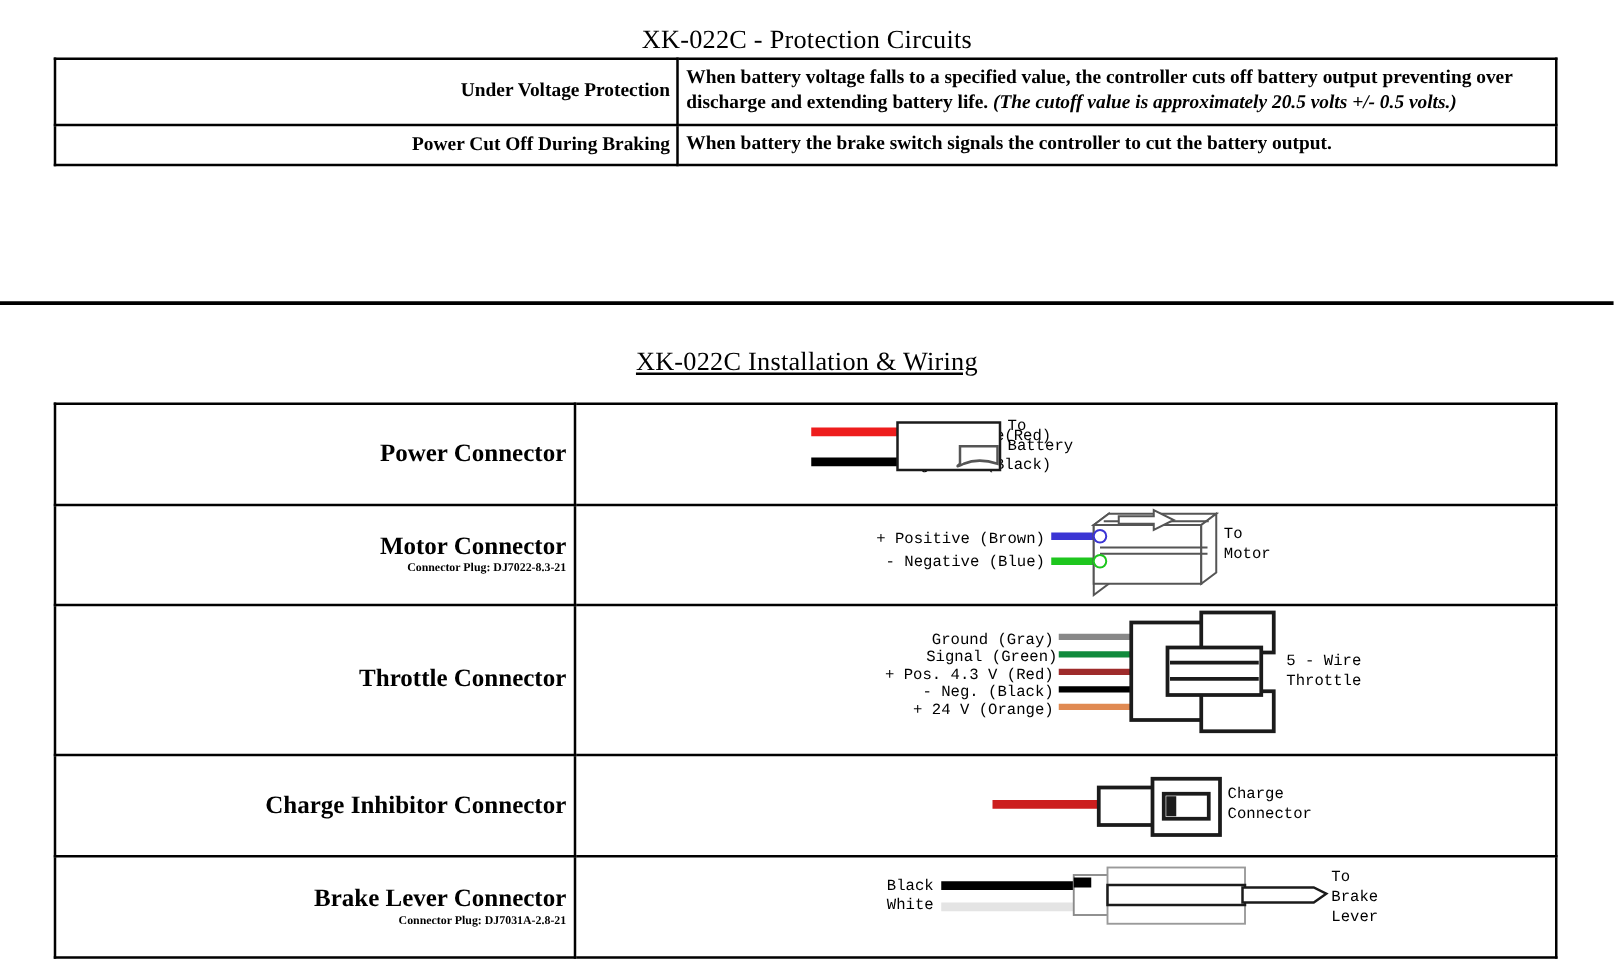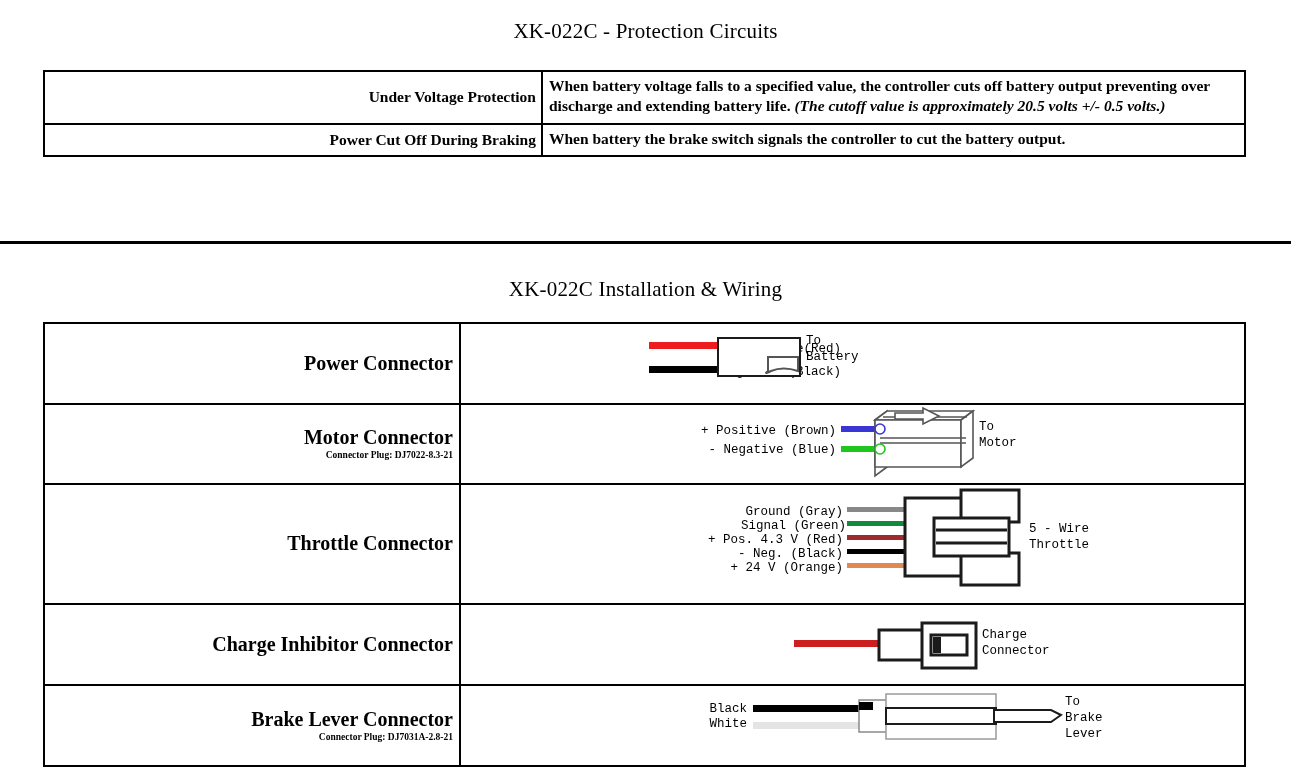--- a/index.html
+++ b/index.html
@@ -19,40 +19,39 @@
     position: absolute;
     left: 0;
     width: 1291px;
     text-align: center;
     font-family: "Liberation Serif", "DejaVu Serif", serif;
     font-size: 21px;
     font-weight: normal;
     letter-spacing: 0.2px;
   }
   #title-protection { top: 19px; }
-  #title-wiring { top: 277px; }
+  #title-wiring { top: 277px; text-decoration: underline; }
 
   .divider-rule {
     position: absolute;
     left: 0;
     top: 241px;
     width: 1291px;
     height: 3px;
     background: #000000;
   }
 
   
   #protection-table {
     position: absolute;
     left: 43px;
     top: 46px;
     width: 1203px;
     border-collapse: collapse;
     table-layout: fixed;
-    margin-top: 24px;
   }
   #protection-table td {
     border: 2px solid #000000;
     vertical-align: top;
     padding: 0;
   }
   #protection-table .lbl-cell {
     width: 491px;
     text-align: right;
     vertical-align: middle;

